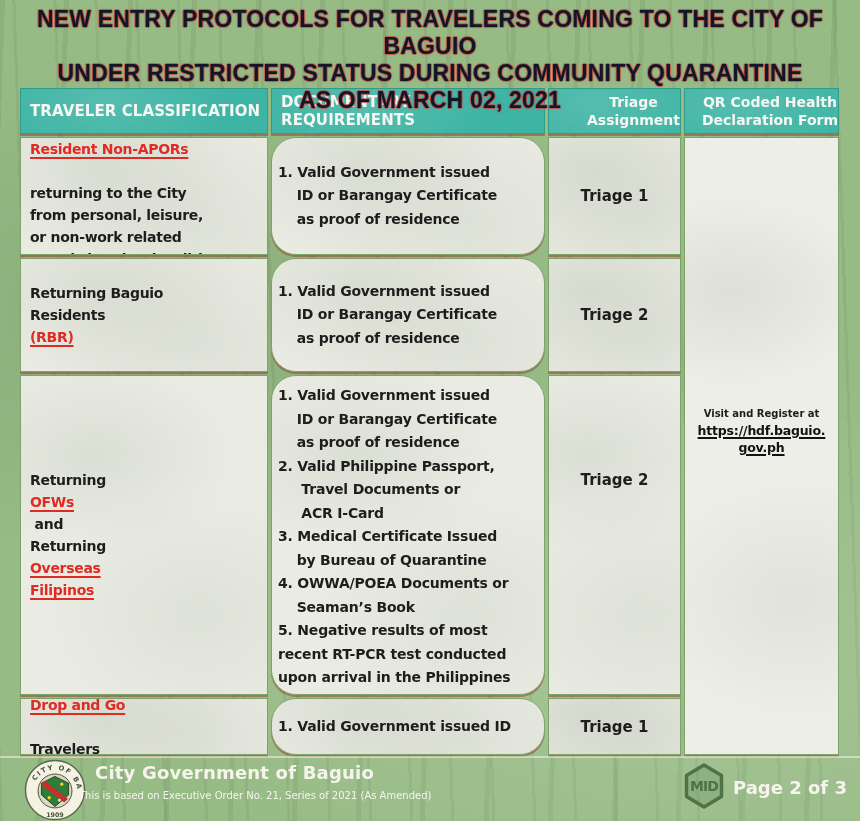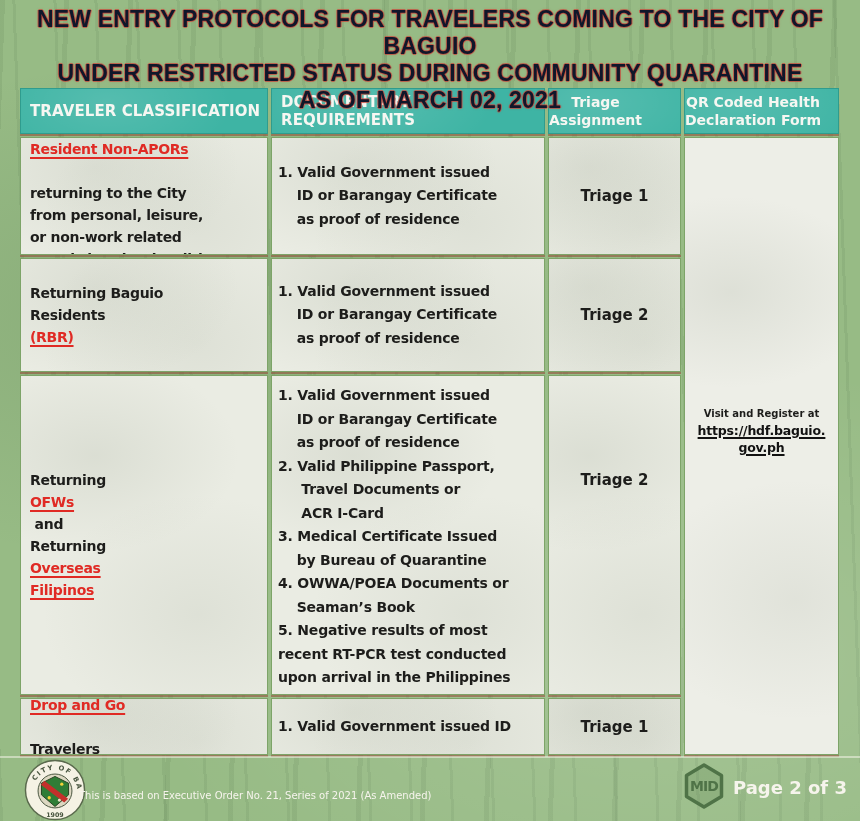--- a/index.html
+++ b/index.html
@@ -46,35 +46,36 @@
       radial-gradient(260px 200px at 72% 75%, rgba(140,150,130,.13), transparent 60%);
     color:#1d1d1b;
   }
   .head-cell{
     background-color:#3eb4a4;
     background-image:radial-gradient(180px 90px at 35% 30%, rgba(255,255,255,.12), transparent 70%);
     border-color:#2f9c8e;
     color:#f6f7f2;font-weight:bold;
   }
   .head-left{align-items:flex-start;padding-left:9px;font-size:15px;letter-spacing:.1px;}
-  .head-center{align-items:flex-start;text-align:center;font-size:14px;line-height:18px;white-space:pre-line;}
+  .head-center{align-items:flex-end;text-align:center;font-size:14px;line-height:18px;white-space:pre-line;}
   .gc1{grid-column:1}.gc2{grid-column:2}.gc3{grid-column:3}.gc4{grid-column:4}
   .gr1{grid-row:1}.gr2{grid-row:2}.gr3{grid-row:3}.gr4{grid-row:4}.gr5{grid-row:5}
   .gr2-6{grid-row:2/6}
   .cls{
     padding-left:9px;padding-right:4px;
     font-weight:bold;font-size:14px;line-height:22px;letter-spacing:-.3px;
     white-space:pre;
   }
   .cls-top{justify-content:flex-start;}
   .red-term{color:#e02a24;text-decoration:underline;text-decoration-thickness:2px;text-underline-offset:3px;}
   .req{
     padding-left:6px;padding-right:2px;
     font-weight:bold;font-size:14px;line-height:23.5px;letter-spacing:-.2px;
     white-space:pre;
+    border-radius:25px;
   }
   .req-top{justify-content:flex-start;padding-top:8px;}
   .tri{align-items:center;font-weight:bold;font-size:15px;color:#1d1d1b;}
   .tri-high{justify-content:flex-start;padding-top:95px;}
   .qrcell{align-items:center;text-align:center;background-color:#edeee7;}
   .qr-inner{transform:translateY(-14px);}
   .qr-intro{font-weight:bold;font-size:10px;color:#1d1d1b;margin-bottom:3px;}
   .qr-url{
     font-weight:bold;font-size:12.5px;line-height:17px;letter-spacing:-.2px;
     color:#121212;text-decoration:underline;text-decoration-thickness:2px;
@@ -175,20 +176,21 @@
         </text>
         <circle cx="32" cy="33" r="17.5" fill="#ddd8c2" stroke="#45523c" stroke-width="1"></circle>
         <path d="M32 18 L46 25 V37 L32 49 L18 37 V25 Z" fill="#2f7d36" stroke="#24411f" stroke-width="1"></path>
         <path d="M21 22.5 L45.5 41 L41.5 45 L17.5 26.5 Z" fill="#c4302b"></path>
         <circle cx="39" cy="26" r="1.7" fill="#f3d23a"></circle>
         <circle cx="26" cy="40" r="1.7" fill="#f3d23a"></circle>
         <circle cx="36.5" cy="42.5" r="1.5" fill="#e8e2c8"></circle>
         <text x="32" y="59.5" font-size="6.5" text-anchor="middle" fill="#45523c" font-weight="bold" font-family="DejaVu Sans, sans-serif">1909</text>
       </svg>
     </div>
+    <div class="org">City Government of Baguio</div>
     <div class="basis">This is based on Executive Order No. 21, Series of 2021 (As Amended)</div>
     <div class="midlogo">
       <svg width="42" height="48" viewBox="0 0 48 54">
         <path d="M24 3 L44 15 V39 L24 51 L4 39 V15 Z" fill="rgba(70,110,60,0.18)" stroke="#4f7347" stroke-width="4" stroke-linejoin="round"></path>
         <text x="24" y="33" text-anchor="middle" font-size="16" font-weight="bold" fill="#4f7347" font-family="DejaVu Sans, sans-serif" letter-spacing="-1">MID</text>
       </svg>
     </div>
     <div class="pageno">Page 2 of 3</div>
   </div>
 

